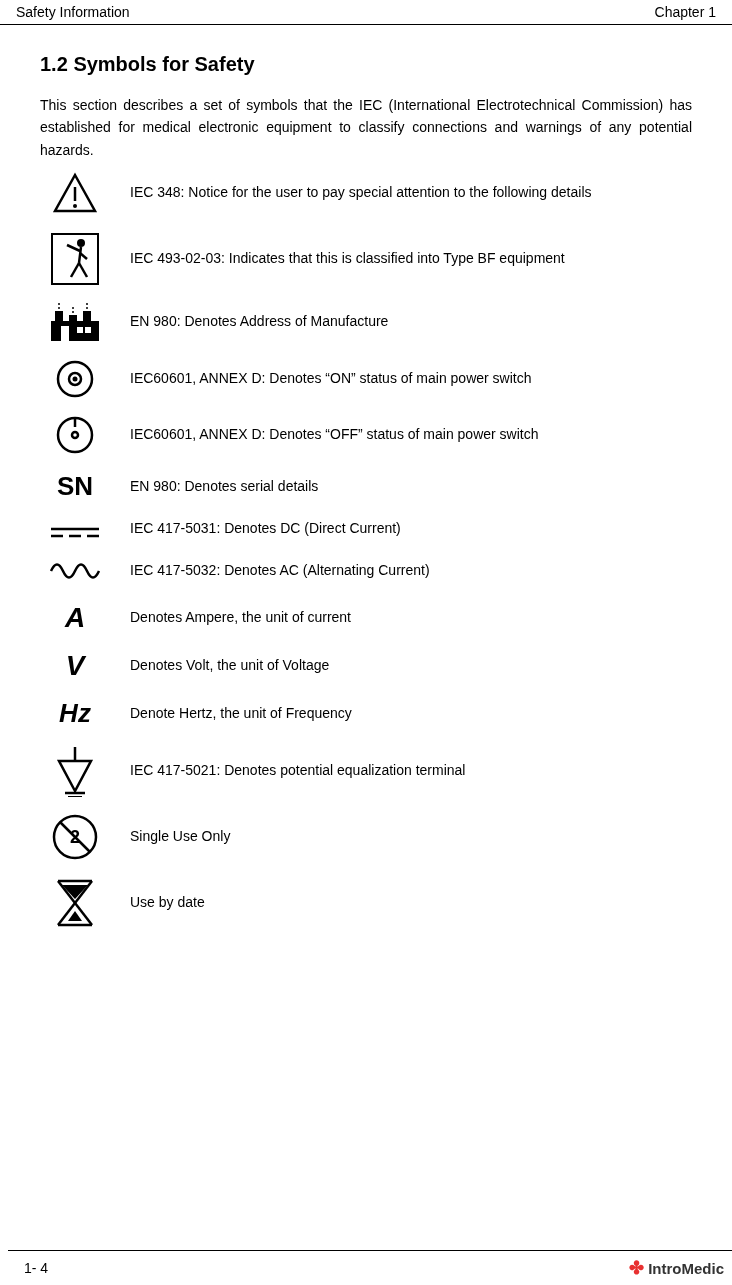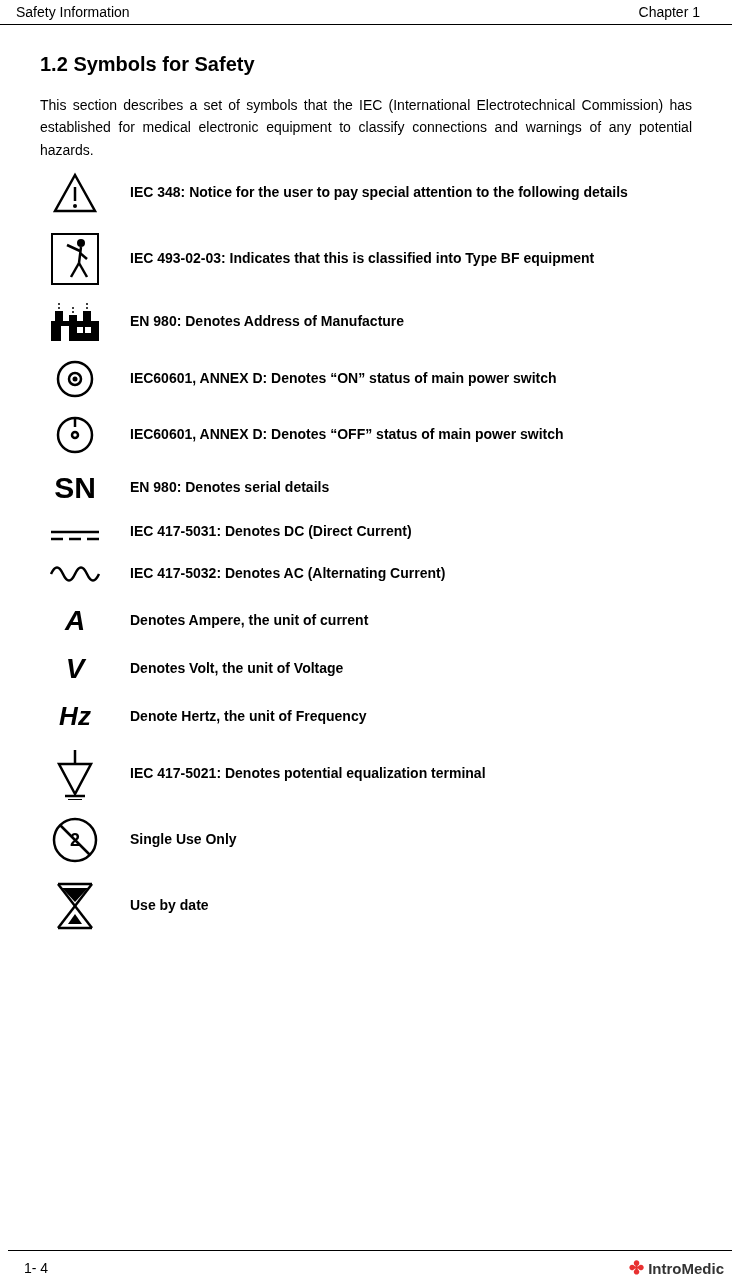--- a/index.html
+++ b/index.html
@@ -11,21 +11,21 @@
       background: #fff;
       color: #000;
       position: relative;
     }
 
     .header {
       display: flex;
       justify-content: space-between;
       align-items: flex-end;
       border-bottom: 1.5px solid #000;
-      padding: 4px 32px 4px 16px;
+      padding: 4px 16px 4px 16px;
       margin-bottom: 0;
     }
 
     .content {
       padding: 20px 40px 60px 40px;
     }
 
     .section-title {
       font-size: 20px;
       font-weight: bold;
@@ -54,21 +54,20 @@
       text-align: center;
       vertical-align: middle;
     }
 
     .desc-cell {
       padding: 8px 0 8px 10px;
       font-size: 14px;
       line-height: 1.55;
       text-align: justify;
       vertical-align: middle;
-      font-weight: bold;
     }
 
     
     .sn-symbol {
       font-size: 22px;
       font-weight: bold;
       font-family: Arial, sans-serif;
     }
 
     
@@ -211,21 +210,21 @@
             <line x1="20" y1="3" x2="20" y2="12" stroke="#000" stroke-width="2.5"></line>
           </svg>
         </td>
         <td class="desc-cell">
           <span>IEC60601, ANNEX D: Denotes “OFF” status of main power switch</span>
         </td>
       </tr>
 
       <tr>
         <td class="symbol-cell">
-          <span class="sn-symbol" style="font-size:30px;font-weight:bold;text-align:right;">SN</span>
+          <span class="sn-symbol" style="font-size:26px;font-weight:bold;text-align:right;">SN</span>
         </td>
         <td class="desc-cell">
           <span>EN 980: Denotes serial details</span>
         </td>
       </tr>
 
       <tr>
         <td class="symbol-cell">
           <svg width="52" height="20" viewBox="0 0 52 20">
 

